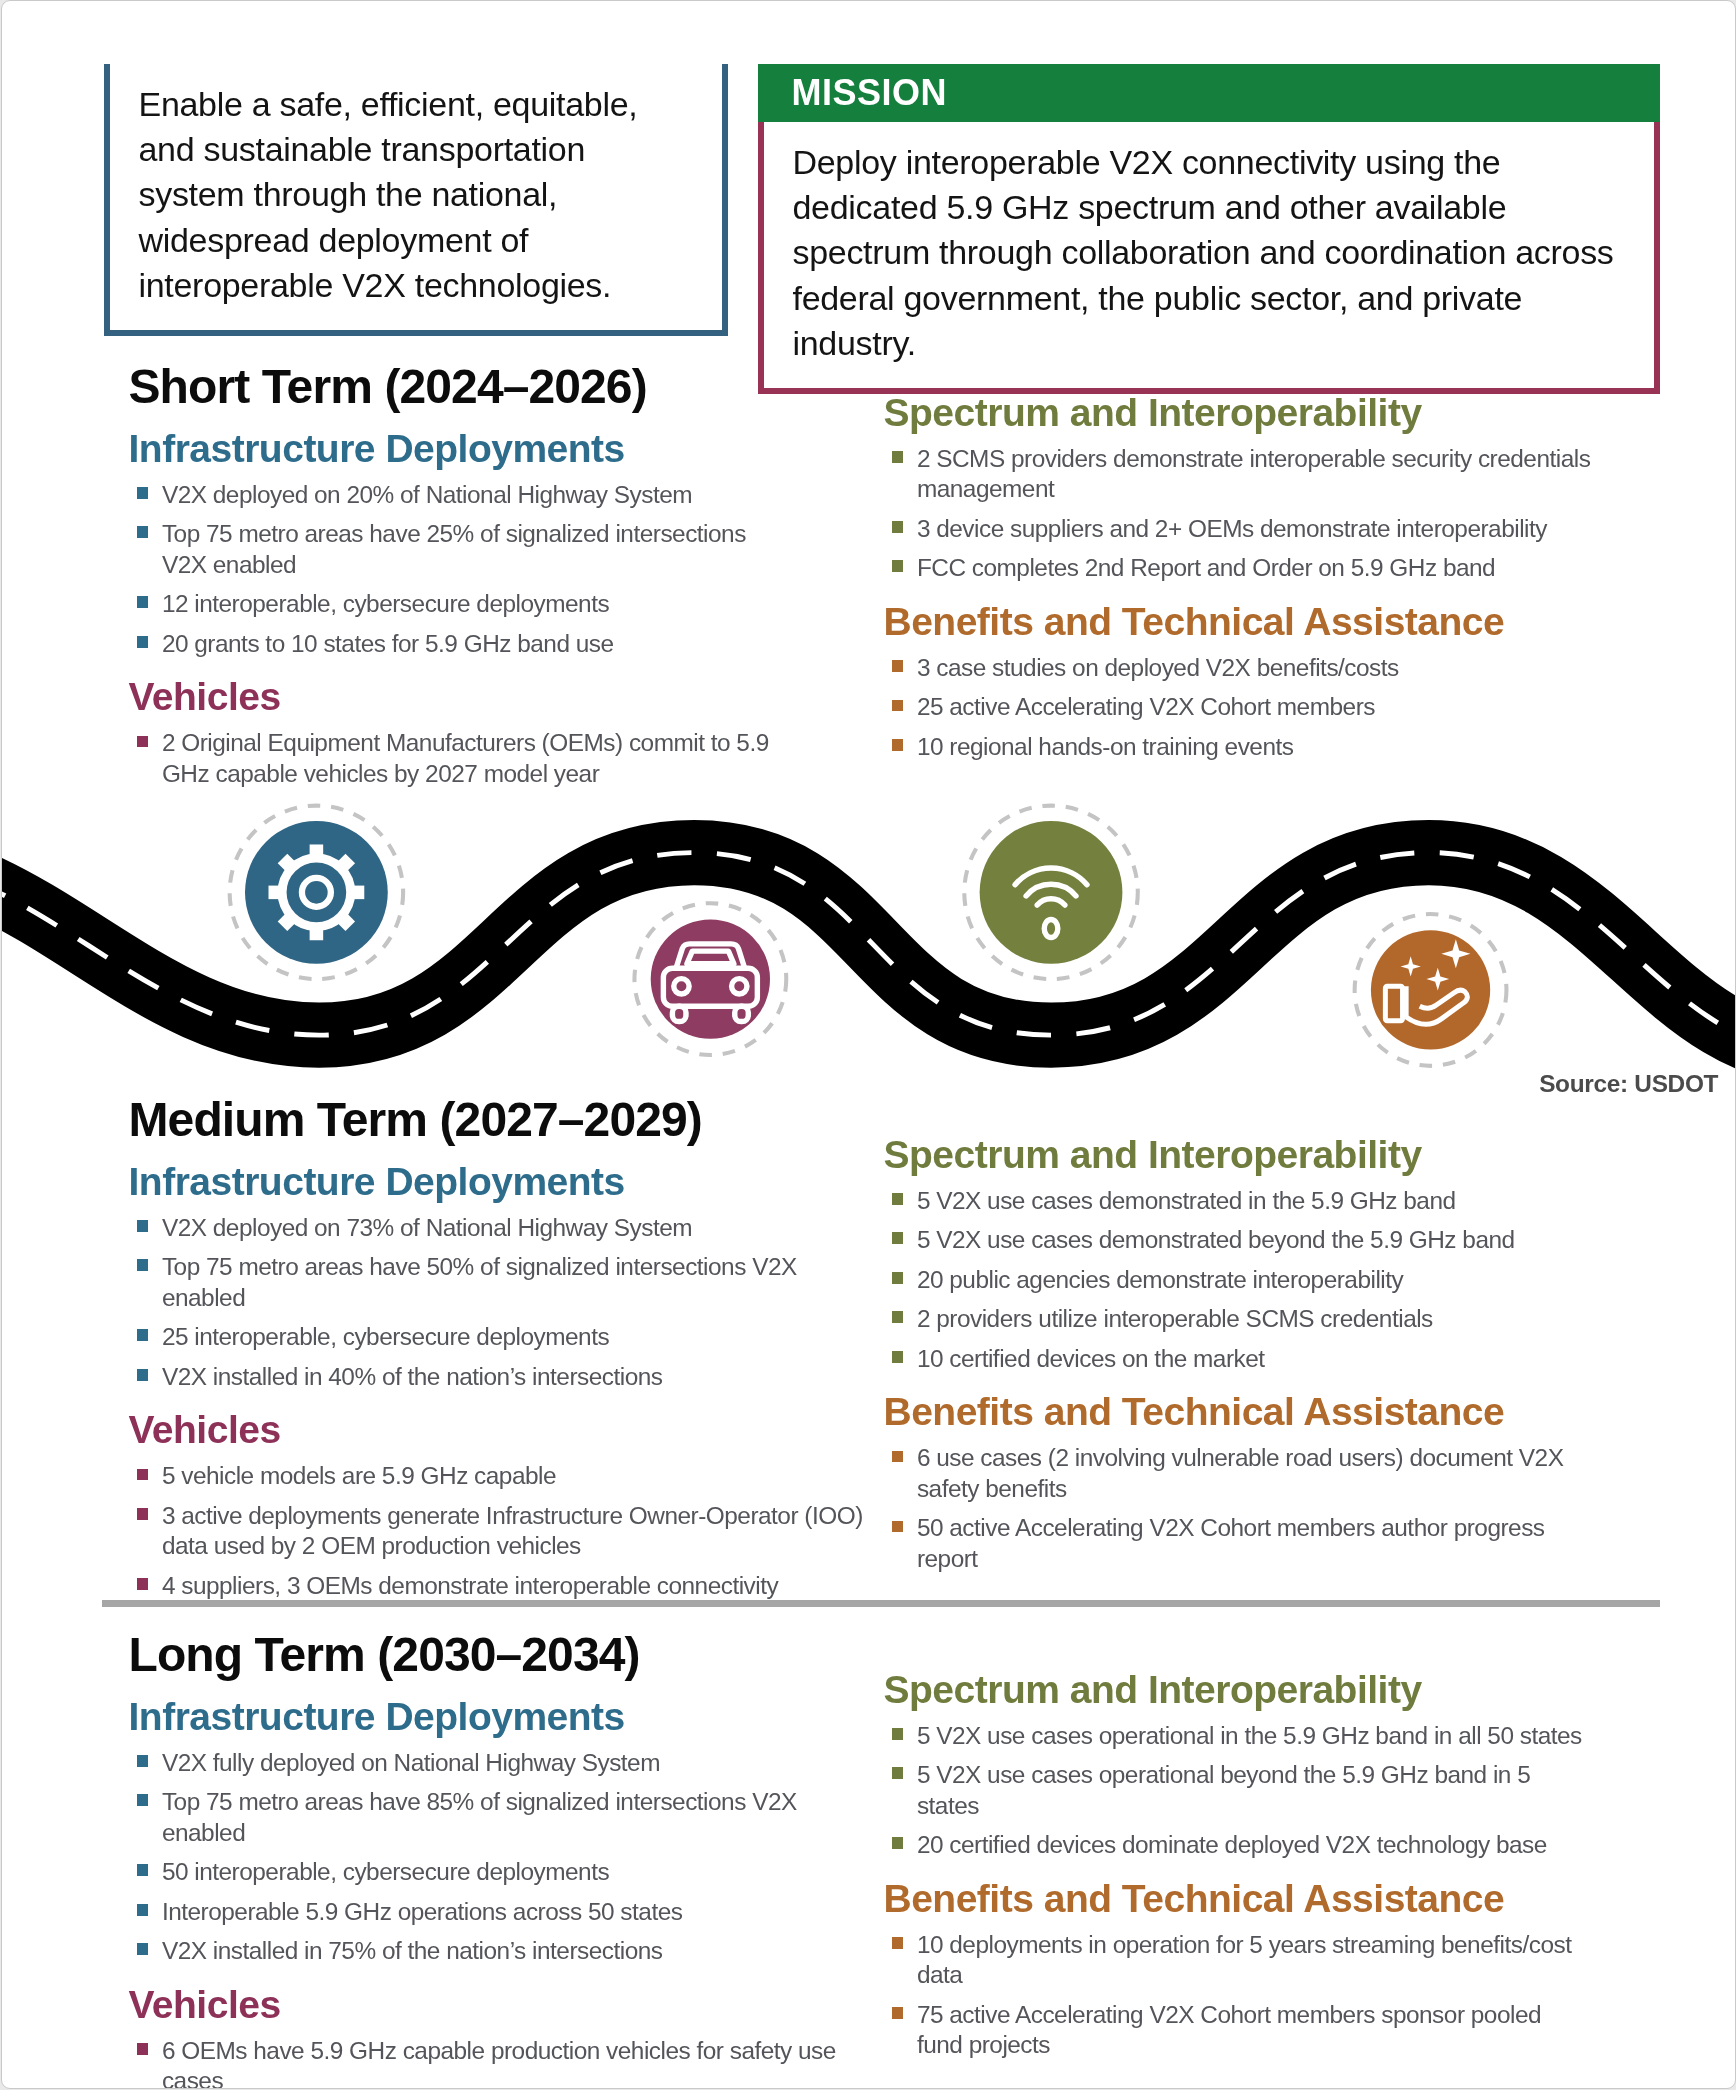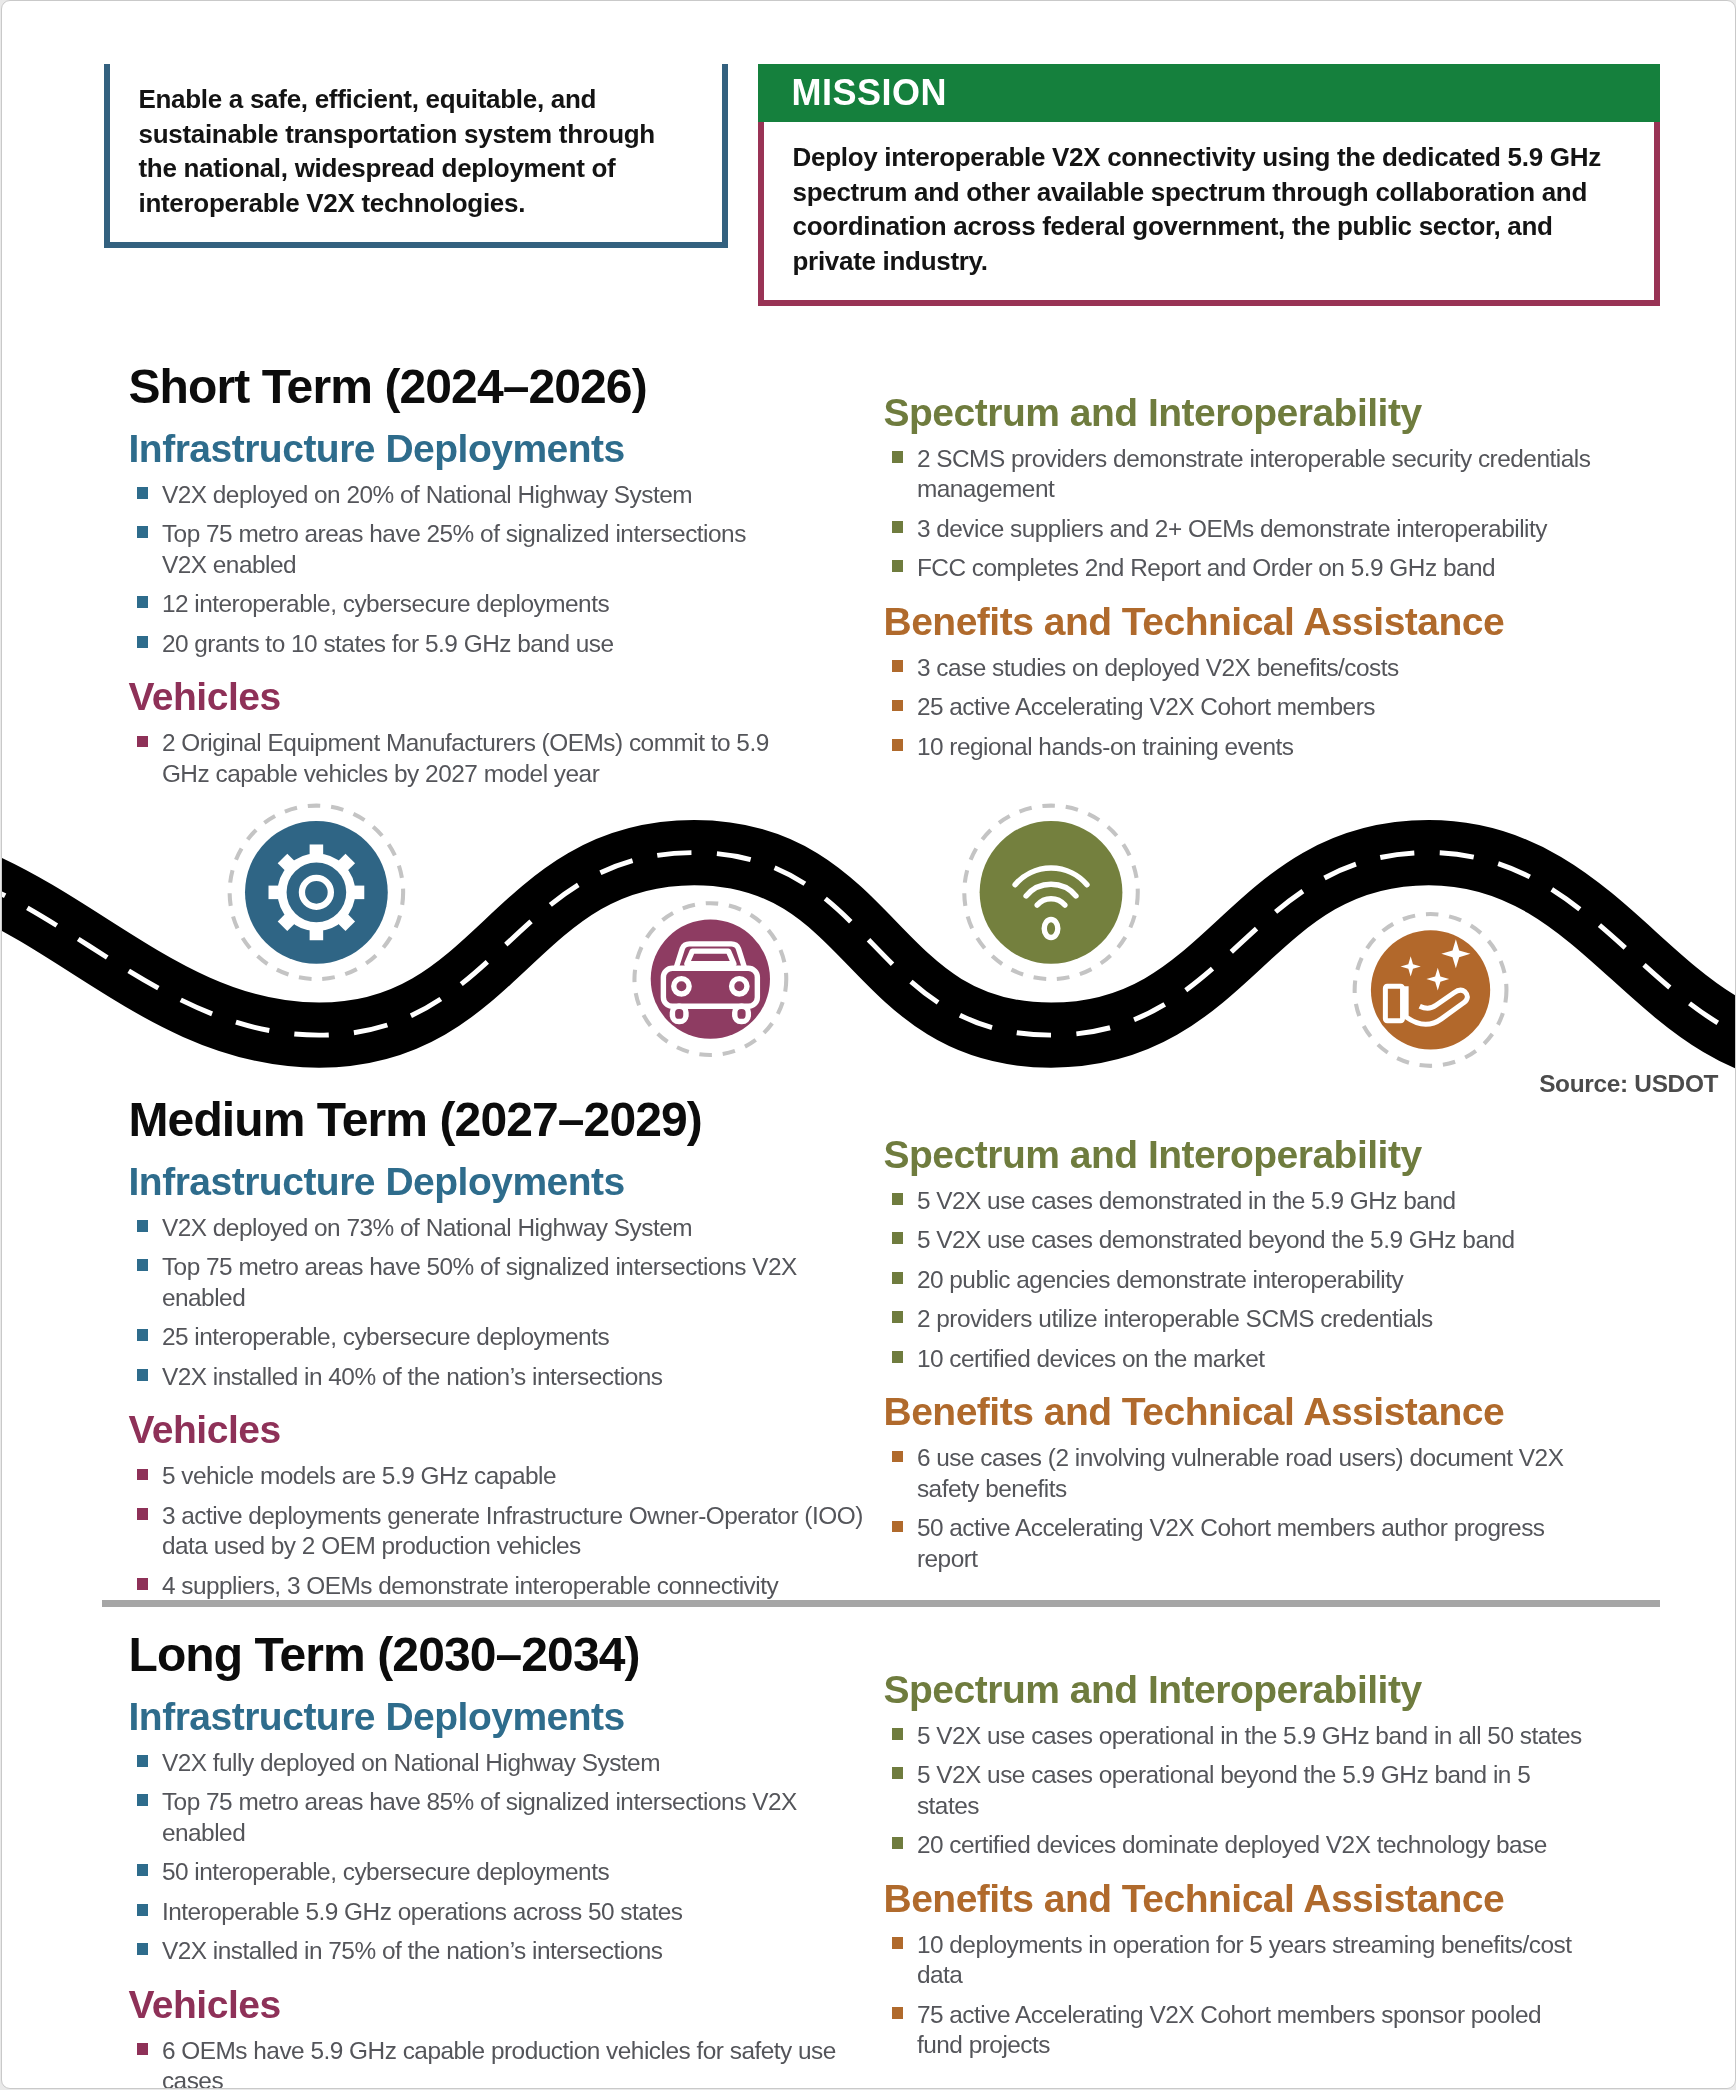--- a/index.html
+++ b/index.html
@@ -10,21 +10,21 @@
   }
   
   .topbox{position:absolute;top:63px;}
   .topbox.vision{left:102px;width:624px;}
   .topbox.mission{left:756px;width:902px;}
   .box-bar{height:58px;display:flex;align-items:center;padding-left:34px;
     font-size:36px;font-weight:800;color:#fff;letter-spacing:0.5px;}
   .vision .box-bar{background:#33617F;}
   .mission .box-bar{background:#15803d;}
   .box-body{border:6.3px solid;border-top:none;background:#fff;
-    padding:18px 23.5px 22px 29px;font-size:26px;font-weight:700;color:#141414;
+    padding:18px 23.5px 22px 29px;font-size:34px;font-weight:400;color:#141414;
     line-height:1.33;letter-spacing:-0.3px;}
   .vision .box-body{border-color:#33617F;}
   .mission .box-body{border-color:#993355;}
 
   
   .sec{position:absolute;left:127px;right:78px;}
   #sec-short{top:358px;}
   #sec-medium{top:1091px;}
   #sec-long{top:1626px;}
   .sec-title{margin:0;font-size:48px;font-weight:800;color:#0c0c0c;letter-spacing:-0.9px;}

